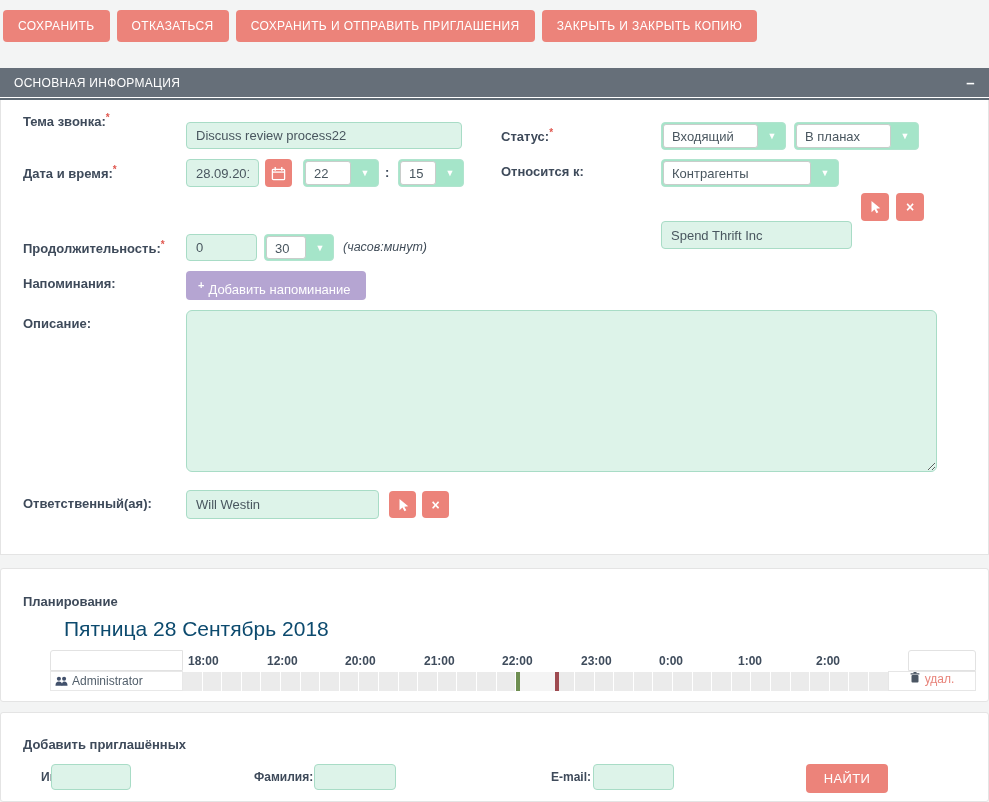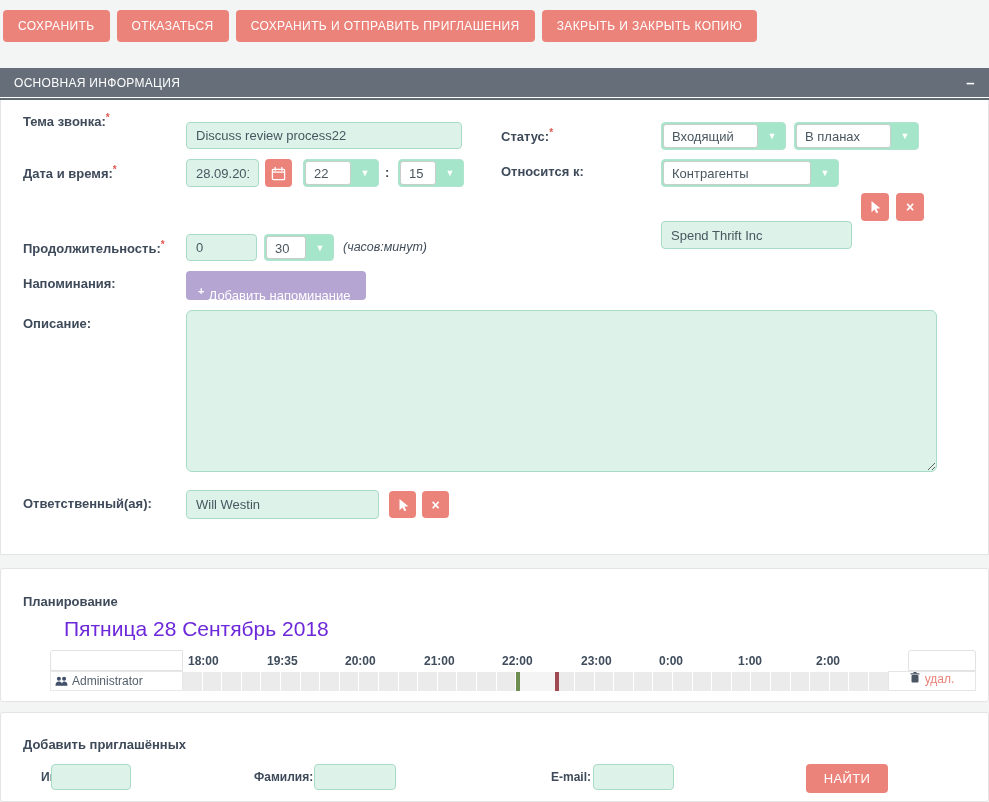--- a/index.html
+++ b/index.html
@@ -60,34 +60,34 @@
 
   .sq-btn {
     position: absolute; width: 27px; height: 27px; background: #ec837a;
     border: none; border-radius: 4px; color: #fff; cursor: pointer;
     display: flex; align-items: center; justify-content: center; padding: 0;
   }
   .x-glyph { font-size: 14px; font-weight: bold; line-height: 1; }
 
   .btn-purple {
     position: absolute; background: #b5a5d2; color: #fff; border: none; border-radius: 4px;
-    padding: 14px 16px 7px 12px; font-size: 13px; cursor: pointer;
+    padding: 8px 16px 7px 12px; font-size: 13px; cursor: pointer;
     font-family: "Liberation Sans", sans-serif;
   }
   .btn-purple sup { font-weight: bold; font-size: 11px; margin-right: 4px; }
 
   .hint-italic { position: absolute; font-size: 12.5px; font-style: italic; color: #414d59; }
 
   
   .sched-panel {
     position: absolute; top: 568px; left: 0; width: 989px; height: 134px;
     background: #fff; border: 1px solid #e4e4e4; border-radius: 3px;
   }
   .sched-title { position: absolute; top: 25px; left: 22px; font-size: 13px; font-weight: bold; }
-  .sched-date { position: absolute; top: 48px; left: 63px; font-size: 21px; color: #6d28d9; }
+  .sched-date { position: absolute; top: 48px; left: 63px; font-size: 21px; color: #0c4a6e; }
   .sched-table { position: absolute; top: 81px; left: 49px; width: 926px; height: 42px; }
   .sched-cell-box { position: absolute; background: #fff; border: 1px solid #e2e2e2; }
   .sched-hours { position: absolute; left: 133px; top: 0; height: 21px; }
   .sched-hours span { position: absolute; top: 4px; font-size: 12px; font-weight: bold; color: #3f4c5c; }
   .sched-row-label {
     position: absolute; top: 21px; left: 0; width: 133px; height: 20px;
     background: #fff; border: 1px solid #e8e8e8; display: flex; align-items: center;
     gap: 4px; padding: 0 4px; font-size: 12px; color: #525f6b;
   }
   .sched-timeline {
@@ -231,21 +231,21 @@
   <div class="sched-panel">
     <div class="sched-title">Планирование</div>
     <div class="sched-date">Пятница 28 Сентябрь 2018</div>
 
     <div class="sched-table">
       <div class="sched-cell-box" style="left:0; top:0; width:133px; height:21px; border-radius:3px 0 0 0;"></div>
       <div class="sched-cell-box" style="left:858px; top:0; width:68px; height:21px; border-radius:3px 3px 0 0;"></div>
 
       <div class="sched-hours">
         <span style="left:5px">18:00</span>
-        <span style="left:84px">19:35</span>
+        <span style="left:84px">12:00</span>
         <span style="left:162px">20:00</span>
         <span style="left:241px">21:00</span>
         <span style="left:319px">22:00</span>
         <span style="left:398px">23:00</span>
         <span style="left:476px">0:00</span>
         <span style="left:555px">1:00</span>
         <span style="left:633px">2:00</span>
       </div>
 
       <div class="sched-row-label">

